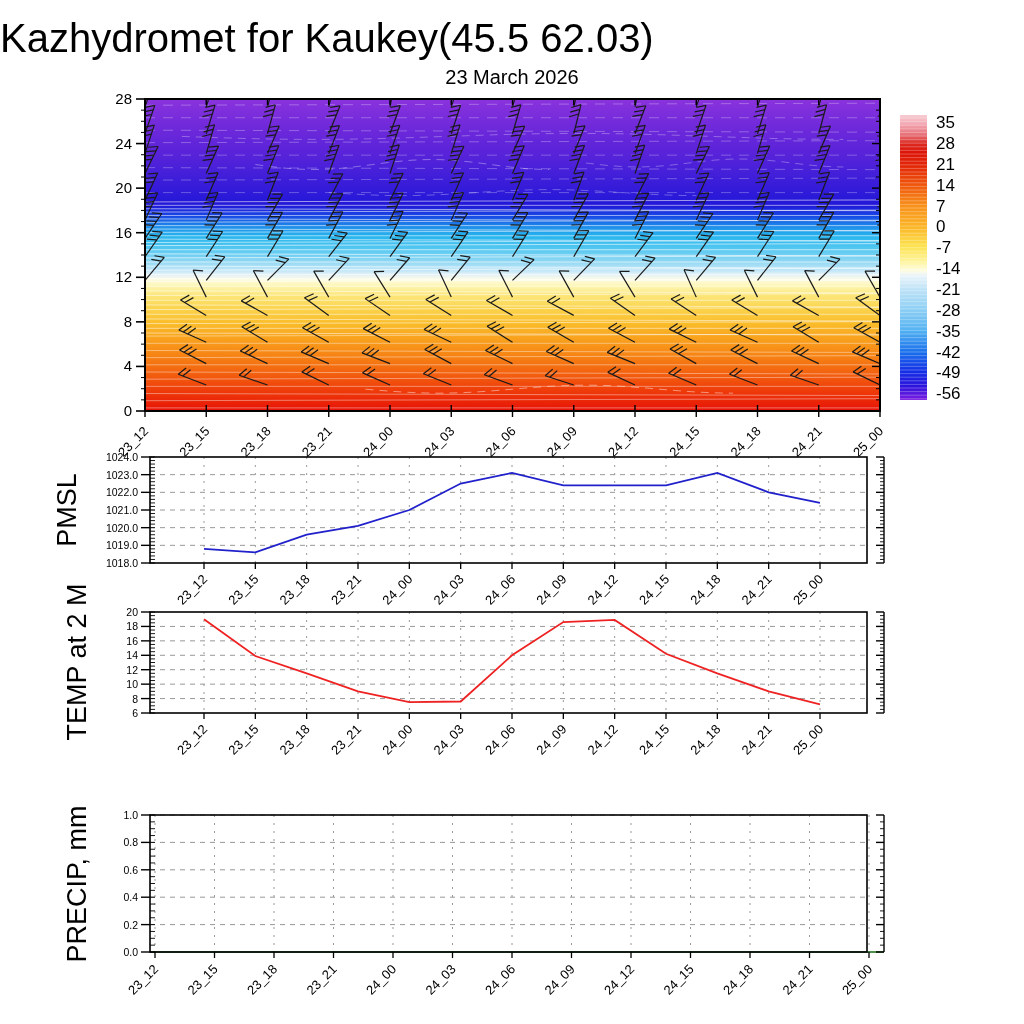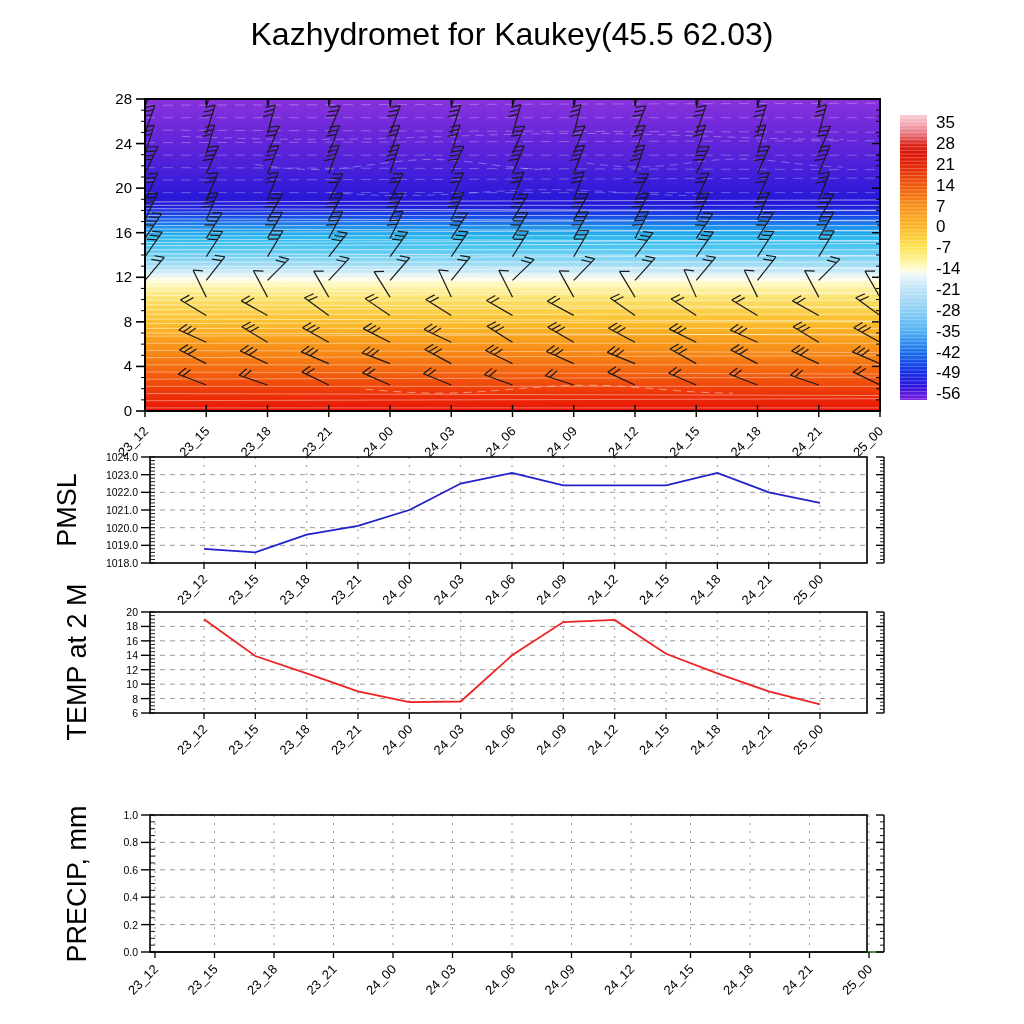--- a/index.html
+++ b/index.html
@@ -1,28 +1,29 @@
 <!DOCTYPE html>
 <html><head>
 <meta charset="utf-8">
 <style>
   html,body{margin:0;padding:0;background:#ffffff;}
   #stage{position:relative;width:1024px;height:1024px;background:#ffffff;
          font-family:"Liberation Sans", sans-serif;overflow:hidden;}
-  .title{position:absolute;top:16px;left:0;width:1024px;text-align:center;
-         font-size:32px;color:#000;letter-spacing:0px;}
+  .title{position:absolute;top:16px;left:0;width:1024px;
+         font-size:40px;color:#000;letter-spacing:0px;}
   .subtitle{position:absolute;top:66px;left:0;width:1024px;text-align:center;
          font-size:20px;color:#000;}
   svg{position:absolute;left:0;top:0;}
 </style>
 </head>
 <body>
 
 <div id="stage">
   <div class="title">Kazhydromet for Kaukey(45.5 62.03)</div>
+  <div class="subtitle">23 March 2026</div>
   <svg id="plot" width="1024" height="1024" viewBox="0 0 1024 1024">
       <defs>
         <linearGradient id="heatGrad" x1="0" y1="0" x2="0" y2="1">
           <stop offset="0%" stop-color="#8a33dd"></stop>
           <stop offset="9%" stop-color="#6f29da"></stop>
           <stop offset="17%" stop-color="#5a23d9"></stop>
           <stop offset="23%" stop-color="#4720d9"></stop>
           <stop offset="28.999999999999996%" stop-color="#331bd9"></stop>
           <stop offset="34%" stop-color="#2117d8"></stop>
           <stop offset="37.5%" stop-color="#1748e5"></stop>

